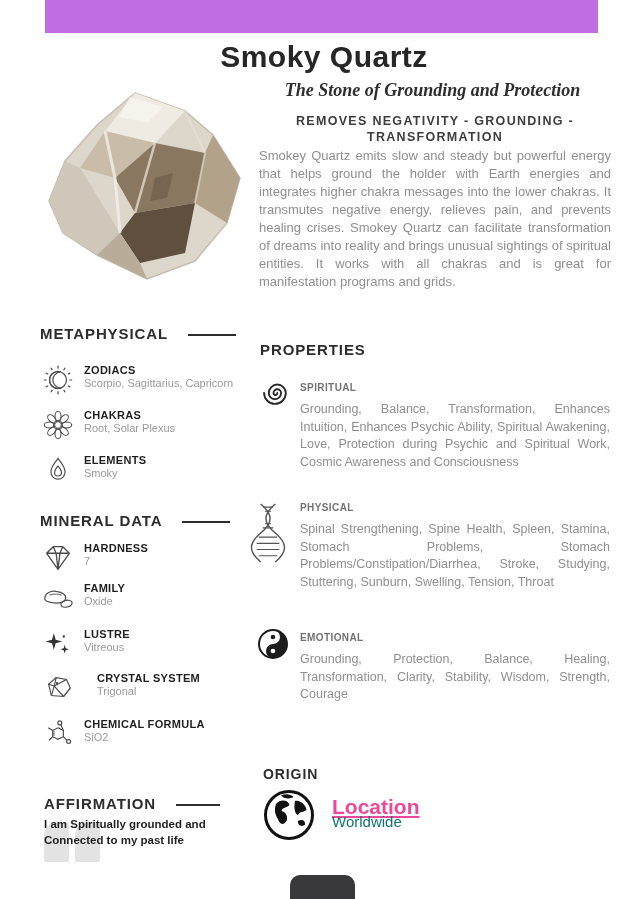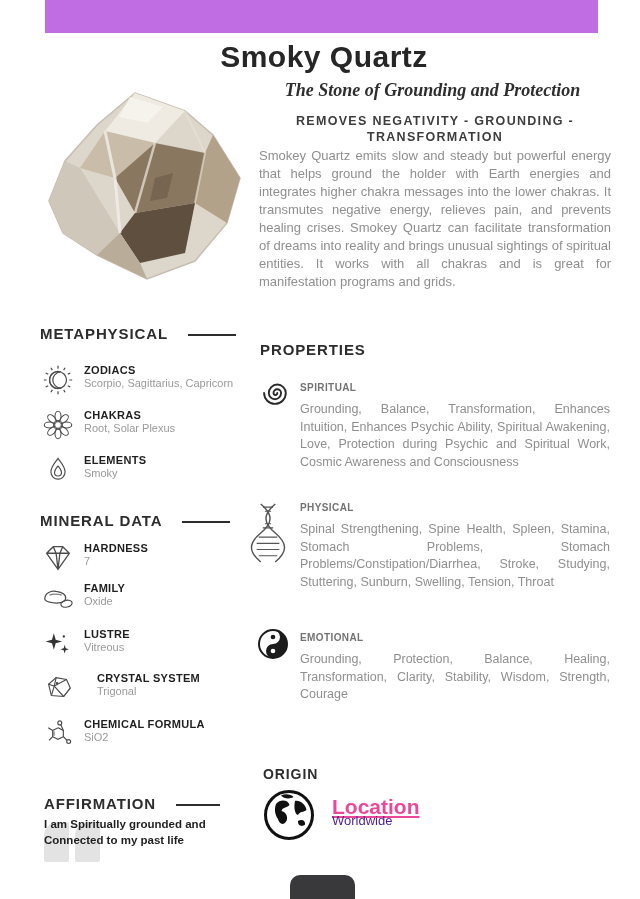--- a/index.html
+++ b/index.html
@@ -27,21 +27,21 @@
   .info-item { position:absolute; left:40px; display:flex; gap:8px; width:215px; }
   .info-icon { width:36px; height:36px; flex:0 0 36px; display:flex; align-items:center; justify-content:center; }
   .info-label { font-size:11px; font-weight:800; letter-spacing:0.3px; color:#1f1f1f; padding-top:2px; }
   .info-value { font-size:11px; color:#9a9a9a; margin-top:1px; }
 
   .prop-icon { position:absolute; }
   .prop-label { position:absolute; font-size:10px; font-weight:800; letter-spacing:0.4px; color:#737373; }
   .prop-text { position:absolute; width:310px; font-size:12.5px; color:#8f8f8f; line-height:1.4; text-align:justify; }
 
   .origin-label { position:absolute; font-size:21px; font-weight:800; color:#ec4899;text-decoration:underline; }
-  .origin-value { position:absolute; font-size:13px; color:#4c1d95; }
+  .origin-value { position:absolute; font-size:15px; color:#0f766e; }
 
   .quote-mark { position:absolute; left:44px; top:822px; display:flex; gap:6px; z-index:0; }
   .quote-mark .q { width:25px; height:40px; background:#e3e3e3; border-radius:14px 2px 2px 2px; }
   .affirmation-text { position:absolute; left:44px; top:816px; width:190px; z-index:1;
                       font-size:11.5px; font-weight:800; color:#1f1f1f; line-height:1.4; }
 
   .bottom-tab { position:absolute; left:290px; top:875px; width:65px; height:30px;
                 background:#39393b; border-radius:10px 10px 0 0; }
 
   svg { overflow:visible; }

